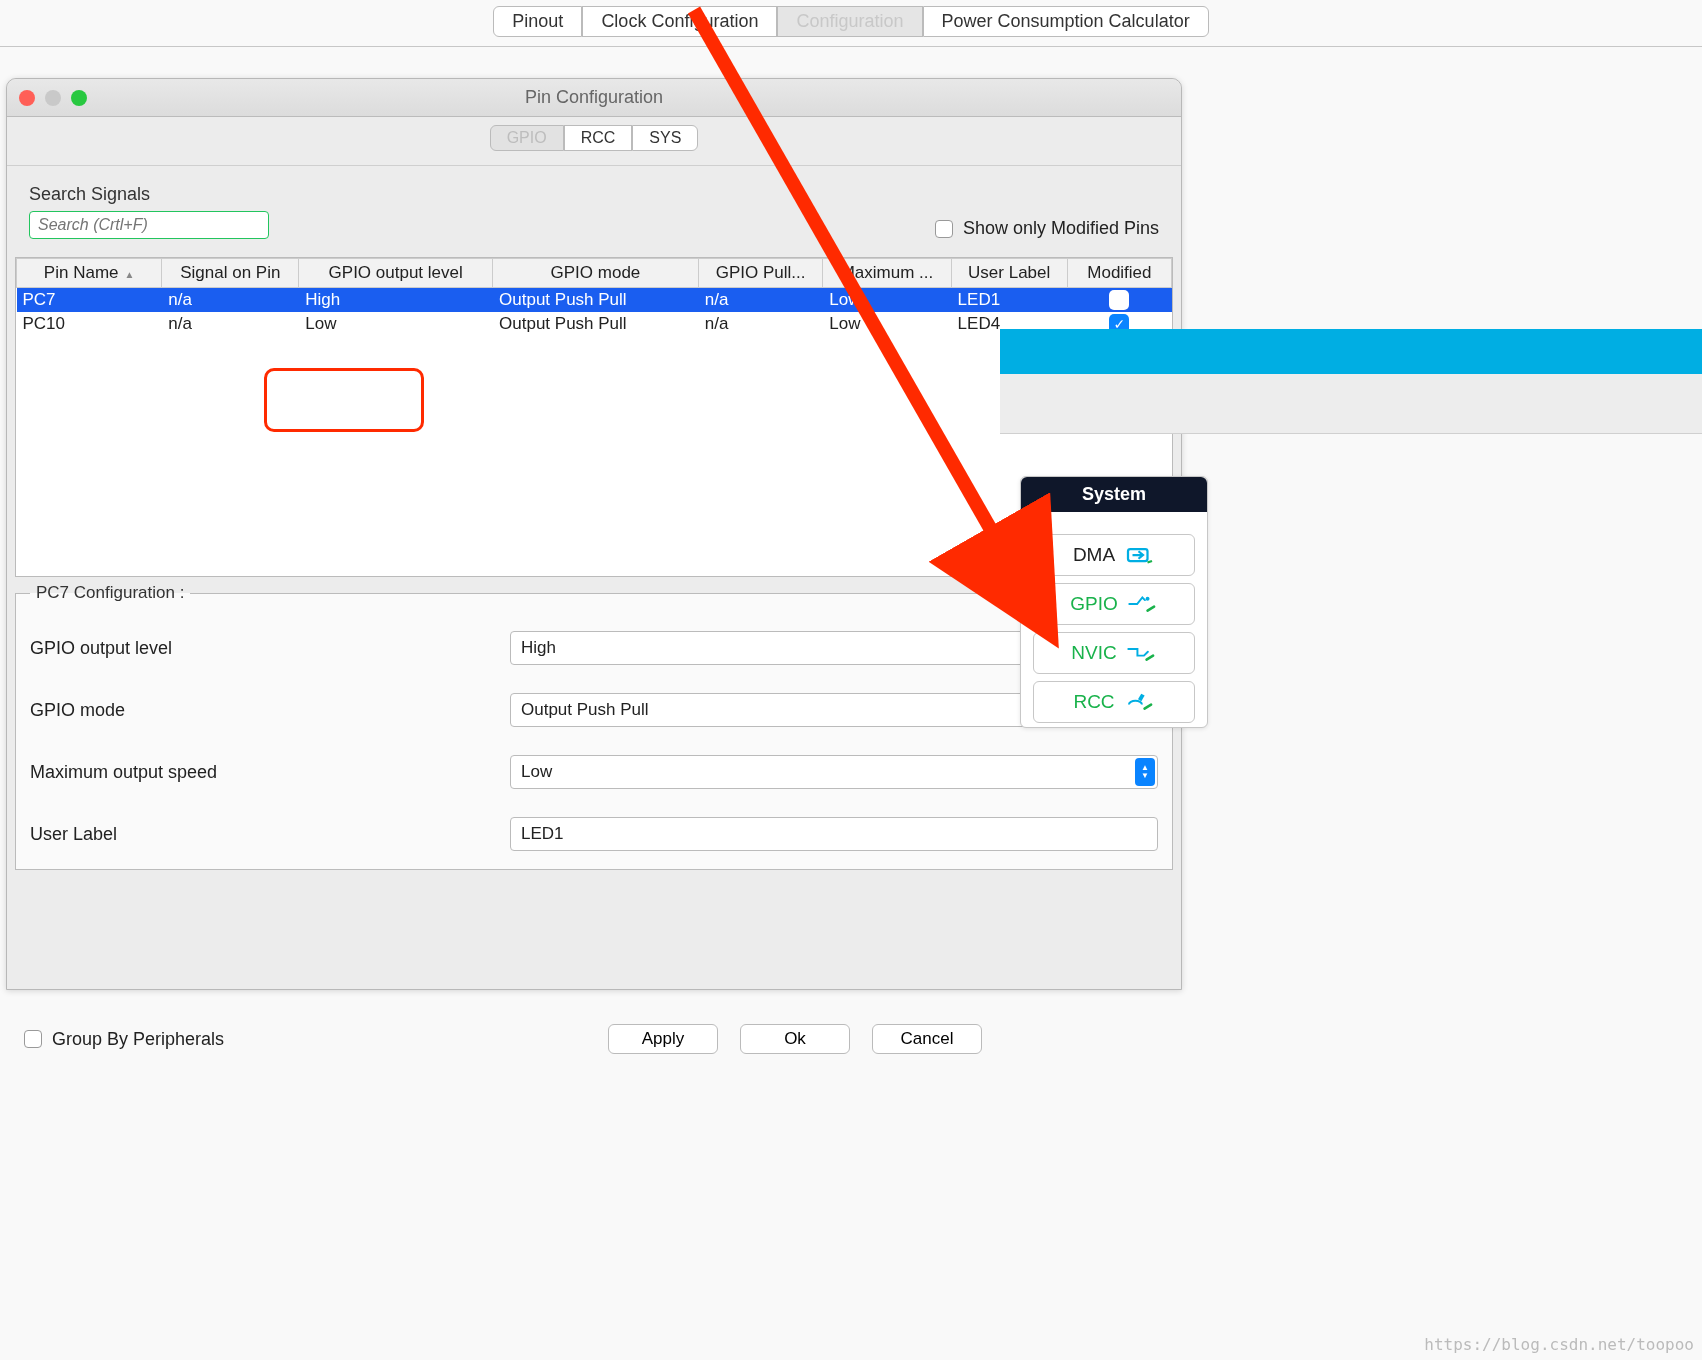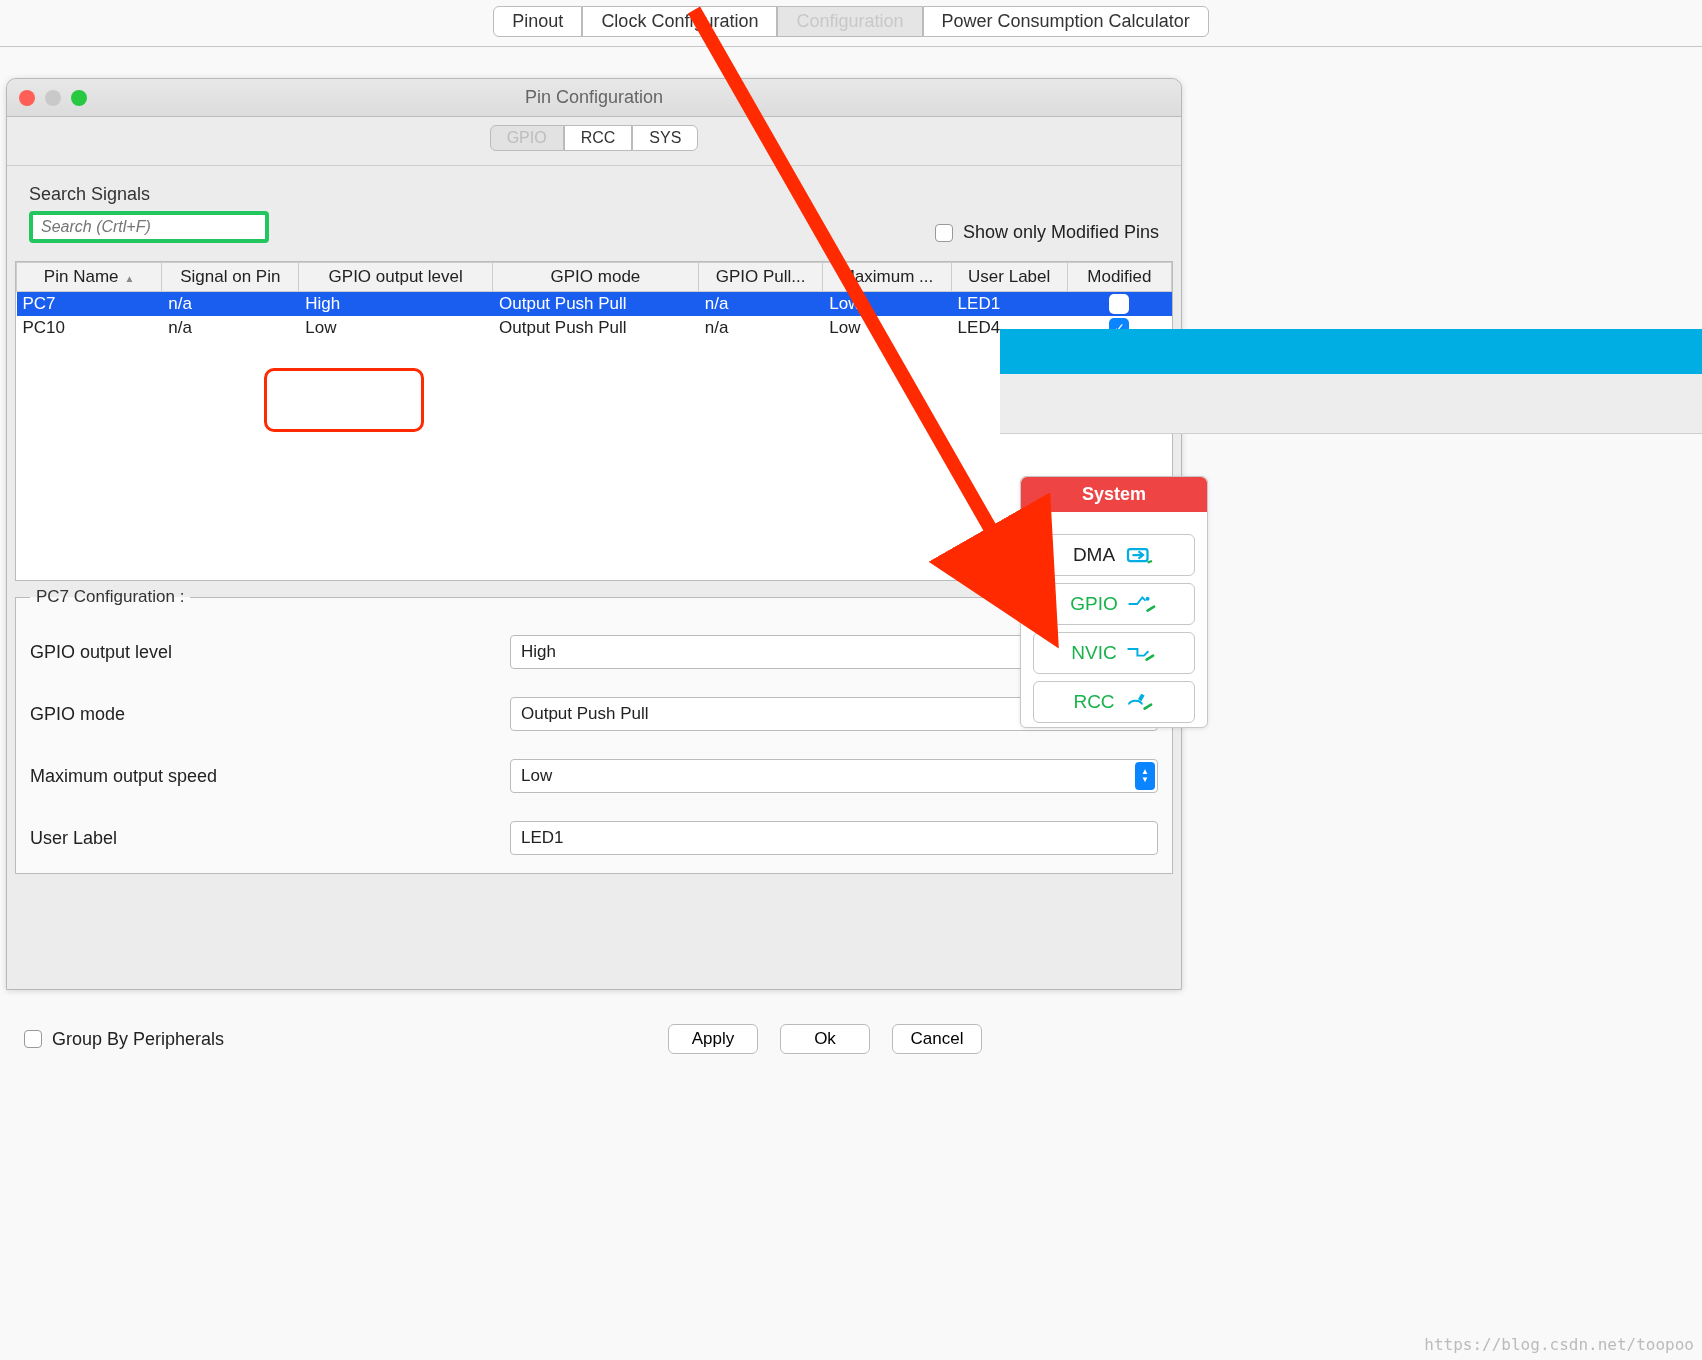--- a/index.html
+++ b/index.html
@@ -82,21 +82,21 @@
   .sub-tabs .stab:first-child{border-radius:6px 0 0 6px;}
   .sub-tabs .stab:last-child{border-radius:0 6px 6px 0;}
   .sub-hr{height:1px;background:#cfcfcf;}
 
   .search-row{
     padding:18px 22px 8px;
     display:flex; align-items:flex-end; justify-content:space-between;
   }
   .search-left label{ display:block; font-size:18px; color:#333; margin-bottom:6px;}
   .search-left input{
-    width:240px; height:28px; border:4px solid #22c55e; border-radius:4px;
+    width:240px; height:28px; border:1px solid #22c55e; border-radius:4px;
     padding:12px 8px; font-style:italic; color:#888; font-size:16px;
     background:#fff;
   }
   .check-row{ display:flex; align-items:center; gap:10px; font-size:18px;}
   .check-row .chk{
     width:18px;height:18px;border:1.5px solid #999;border-radius:4px;background:#fff;
   }
 
   
   .grid-wrap{
@@ -153,40 +153,40 @@
 
   
   .bottom-bar{
     position:absolute; left:6px; top:996px; width:994px;
     display:flex; align-items:center; justify-content:space-between;
     padding:28px 18px 0;
   }
   .bottom-bar .left{ display:flex; align-items:center; gap:10px; font-size:18px;}
   .bottom-bar .btns{ display:flex; gap:22px;}
   .bottom-bar button{
-    width:90px; height:30px; background:#fff; border:1px solid #bbb;
+    width:110px; height:30px; background:#fff; border:1px solid #bbb;
     border-radius:6px; font-size:17px; cursor:pointer;
   }
 
   
   .side-blue-bar{
     position:absolute; left:1000px; top:329px; right:0; height:45px;
     background:#00aee3;
   }
   .side-grey-bar{
     position:absolute; left:1000px; top:374px; right:0; height:60px;
     background:#ededed; border-bottom:1px solid #d0d0d0;
   }
   .system-panel{
     position:absolute; left:1020px; top:476px; width:188px;
     border:1px solid #c7c7c7; border-radius:6px; background:#fff;
     box-shadow:0 1px 4px rgba(0,0,0,.1);
   }
   .system-panel .hdr{
-    background:#ef4444; color:#fff; text-align:center;
+    background:#0f172a; color:#fff; text-align:center;
     font-weight:600; font-size:18px; padding:7px 0;
     border-radius:6px 6px 0 0;
   }
   .system-panel .items{
     padding:22px 12px 4px; display:flex; flex-direction:column; gap:7px;
   }
   .sys-btn{
     border:1px solid #c7c7c7; border-radius:6px; background:#fff;
     height:42px; display:flex; align-items:center; justify-content:center;
     gap:10px; font-size:19px; cursor:pointer;

